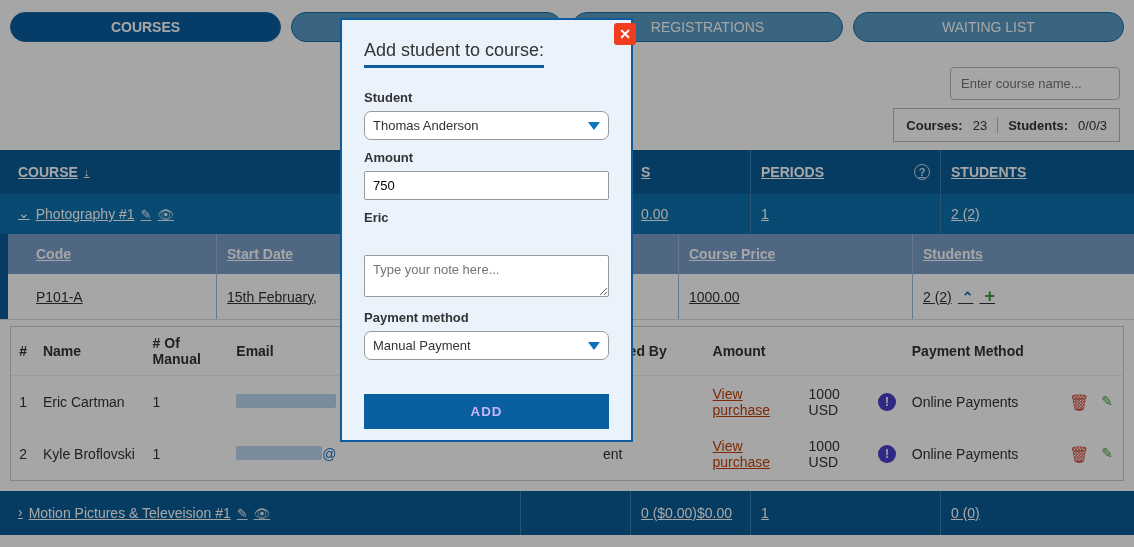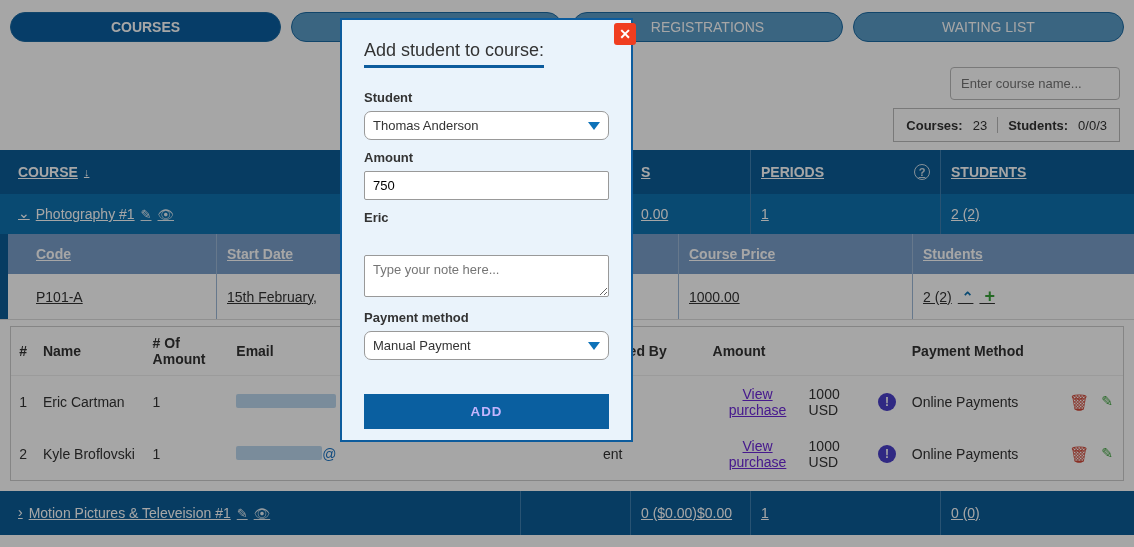--- a/index.html
+++ b/index.html
@@ -124,21 +124,21 @@
 .sc { padding:0 8px;}
 .sc-num { width:24px; text-align:right;}
 .sc-name { width:110px;}
 .sc-tix { width:84px;}
 .sc-email { width:150px; color:#1a74c4;}
 .sc-gap { width:218px;}
 .sc-regby { width:110px;}
 .sc-amount { width:200px; display:flex; align-items:center; gap:6px;}
 .sc-pay { width:150px;}
 .sc-actions { width:70px; display:flex; gap:12px; justify-content:flex-end; padding-right:10px;}
-.link { color:#6d28d9; text-decoration:underline; cursor:pointer;text-align:center;}
+.link { color:#c2410c; text-decoration:underline; cursor:pointer;}
 .alert-ic {
   display:inline-flex; width:18px; height:18px; border-radius:50%;
   background:#4a3fc9; color:#fff; align-items:center; justify-content:center;
   font-weight:bold; font-size:12px;
 }
 .trash-ic { color:#d24a3a; font-size:16px; cursor:pointer;}
 .pencil-ic { color:#3aa23a; font-size:14px; cursor:pointer;}
 .email-blur {
   display:inline-block; background:#bcd7ee; color:transparent;
   border-radius:2px; height:14px; width:100px;
@@ -283,21 +283,21 @@
     <span>2 (2)</span>
     <span class="caret-up">&nbsp;⌃</span>
     <span class="plus-ic">&nbsp;+</span>
   </div>
 </div>
 
 <div class="students-table">
   <div class="st-head">
     <div class="sc sc-num">#</div>
     <div class="sc sc-name">Name</div>
-    <div class="sc sc-tix"># Of Amount</div>
+    <div class="sc sc-tix"># Of Manual</div>
     <div class="sc sc-email" style="color:#333">Email</div>
     <div class="sc sc-gap"></div>
     <div class="sc sc-regby">stered By</div>
     <div class="sc sc-amount">Amount</div>
     <div class="sc sc-pay">Payment Method</div>
     <div class="sc sc-actions"></div>
   </div>
   <div class="st-row">
     <div class="sc sc-num">1</div>
     <div class="sc sc-name">Eric Cartman</div>

